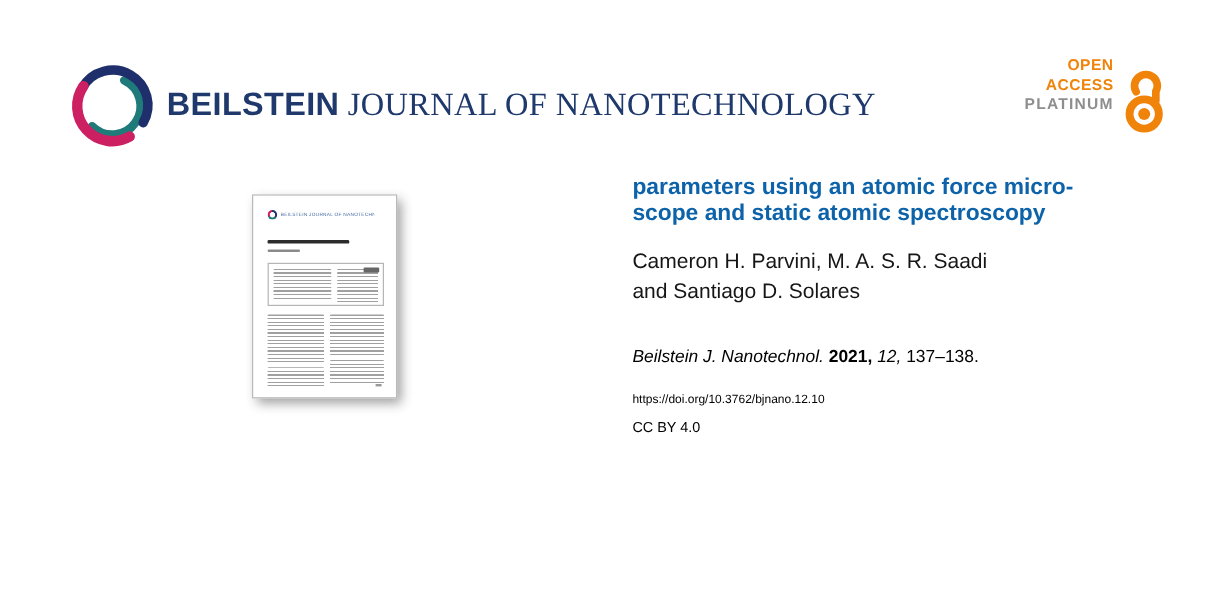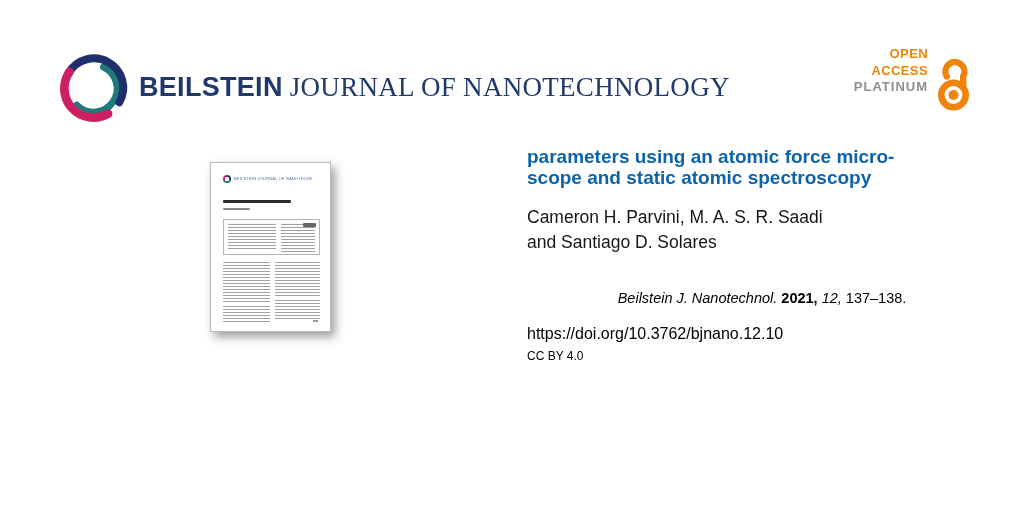--- a/index.html
+++ b/index.html
@@ -44,24 +44,24 @@
   .txt{background:repeating-linear-gradient(#a0a0a0 0, #a0a0a0 1px, rgba(0,0,0,0) 1px, rgba(0,0,0,0) 3px);}
   .t-box{
     position:absolute;left:12px;top:56px;width:97px;height:36px;
     border:1px solid #b5b5b5;box-sizing:border-box;background:#fefefe;
   }
   .t-pagenum{position:absolute;right:12px;bottom:9px;width:5px;height:2px;background:#9a9a9a;}
   
   .meta{position:absolute;left:527px;top:146px;width:470px;}
   .title{font-size:19px;line-height:21px;font-weight:700;color:#0d63aa;}
   .authors{margin-top:17px;font-size:17.5px;line-height:24.5px;color:#161616;}
-  .citation{margin-top:36px;font-size:14.5px;line-height:17px;color:#000;text-align:center;}
+  .citation{margin-top:36px;font-size:14.5px;line-height:17px;color:#000;}
   .citation .it{font-style:italic;}
   .citation .bd{font-weight:700;}
-  .doi{margin-top:18px;font-size:16px;line-height:17px;color:#000;}
+  .doi{margin-top:18px;font-size:10px;line-height:17px;color:#000;}
   .license{margin-top:6px;font-size:12px;line-height:17px;color:#000;}
 </style>
 </head>
 <body>
 
 <svg class="brand-swirl" viewBox="0 0 100 100" aria-hidden="true">
   <path d="M 62.7 22.8 A 30 30 0 1 1 28.8 71.2" fill="none" stroke="#1f7a7a" stroke-width="9" stroke-linecap="round"></path>
   <path d="M 18.6 30.4 A 37 37 0 0 1 82.7 67.4" fill="none" stroke="#1e2f6c" stroke-width="10" stroke-linecap="round"></path>
   <path d="M 19.7 28.8 A 37 37 0 0 0 68.5 82" fill="none" stroke="#cc2062" stroke-width="11" stroke-linecap="round"></path>
 </svg>

